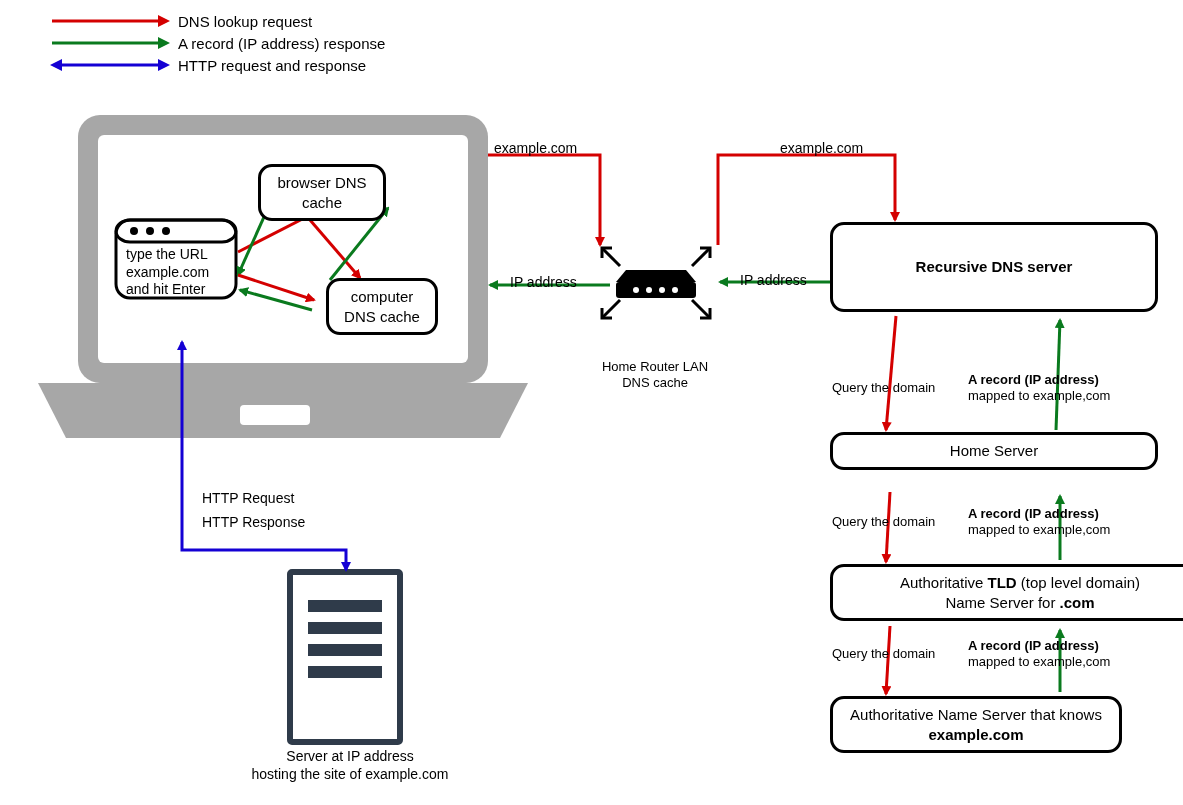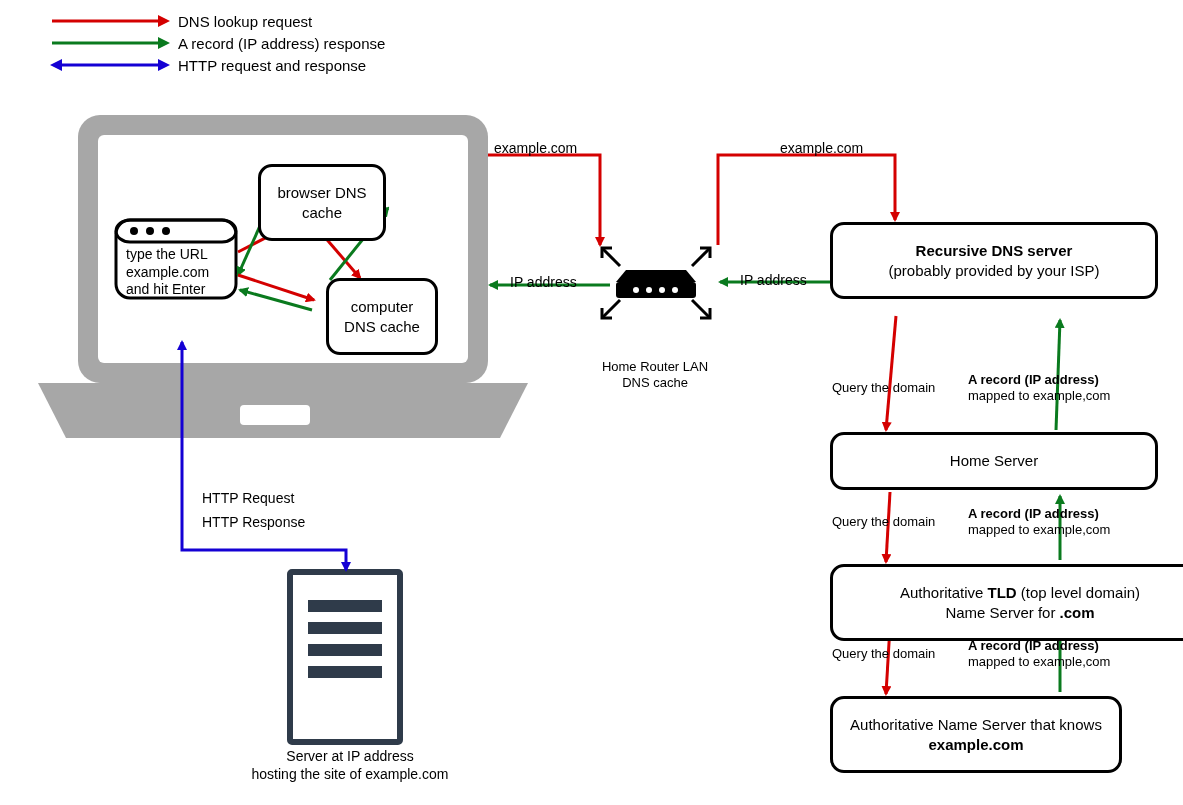--- a/index.html
+++ b/index.html
@@ -32,21 +32,21 @@
   .legend-label {
     margin-left: 8px;
     font-size: 15px;
   }
   .box {
     position: absolute;
     border: 3px solid #000;
     border-radius: 14px;
     background: #fff;
     text-align: center;
-    padding: 16px 10px;
+    padding: 6px 10px;
     font-size: 15px;
     line-height: 1.3;
   }
   .label {
     position: absolute;
     font-size: 14px;
     text-align: center;
     line-height: 1.25;
   }
   .small { font-size: 13px; }
@@ -198,23 +198,22 @@
 </div>
 
 <div class="label" style="left:494px; top:140px;">example.com</div>
 <div class="label" style="left:780px; top:140px;">example.com</div>
 <div class="label" style="left:510px; top:274px;">IP address</div>
 <div class="label" style="left:740px; top:272px;">IP address</div>
 
 <div class="label" style="left:202px; top:490px;">HTTP Request</div>
 <div class="label" style="left:202px; top:514px;">HTTP Response</div>
 
-<div class="box" style="left:830px; top:222px; width:328px; padding:16px 10px;">
+<div class="box" style="left:830px; top:222px; width:328px; padding:32px 10px;">
   <div><b>Recursive DNS server</b></div>
-  <div>(probably provided by your ISP)</div>
 </div>
 
 <div class="box" style="left:830px; top:432px; width:328px;">
   <div>Home Server</div>
 </div>
 
 <div class="box" style="left:830px; top:564px; width:380px;">
   <div><span>Authoritative </span><b>TLD</b><span> (top level domain)</span></div>
   <div><span>Name Server for </span><b>.com</b></div>
 </div>

